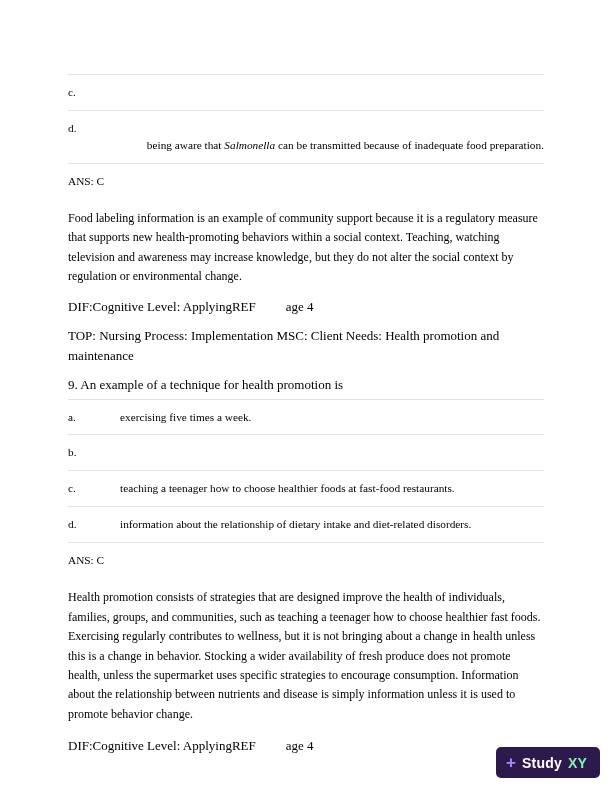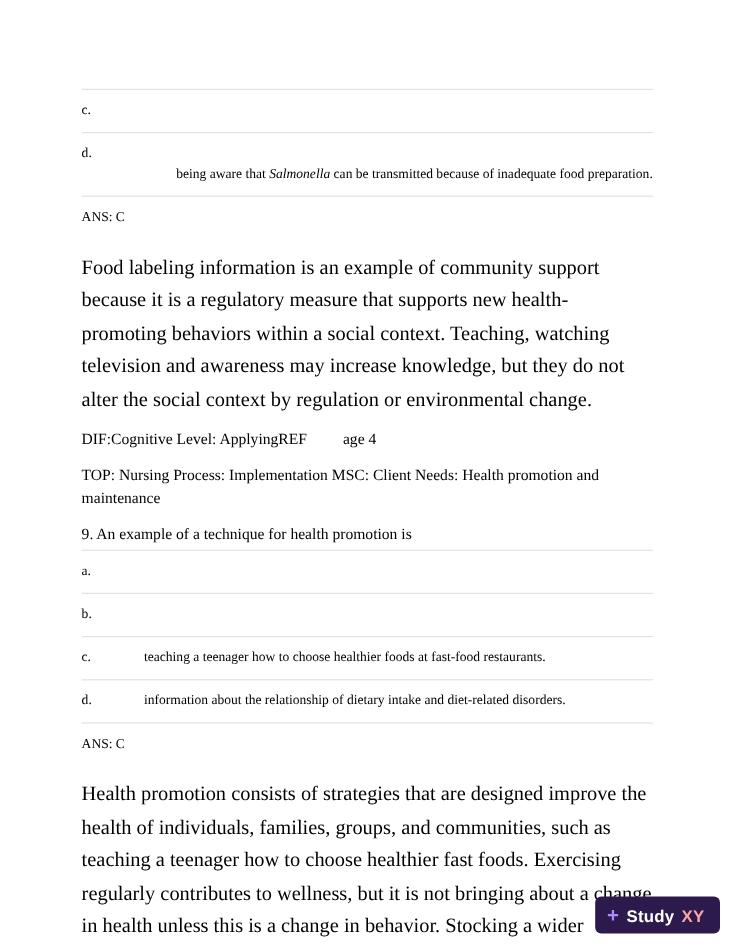--- a/index.html
+++ b/index.html
@@ -49,21 +49,21 @@
   .opt.stacked .letter {
     display: block;
     width: auto;
   }
   .opt.stacked .text {
     display: block;
     padding-left: 52px;
     text-align: right;
   }
   .para {
-    font-size: 17px;
+    font-size: 12px;
     line-height: 1.62;
     margin: 0;
     padding: 10px 0 4px 0;
   }
   .single {
     font-size: 13px;
     line-height: 1.5;
     padding: 8px 0 6px 0;
     margin: 0;
   }
@@ -93,21 +93,21 @@
     gap: 6px;
     letter-spacing: 0.2px;
   }
   .badge .plus {
     color: #a98bff;
     font-size: 17px;
     font-weight: bold;
     line-height: 1;
   }
   .badge .xy {
-    color: #fca5a5;
+    color: #86efac;
   }
 </style>
 </head>
 <body>
 
 <div class="page">
   <div class="content">
 
     <div class="row">
       <div class="opt">
@@ -136,20 +136,21 @@
       <span>TOP: Nursing Process: Implementation MSC: Client Needs: Health promotion and maintenance</span>
     </div>
 
     <div class="single tight">
       <span>9. An example of a technique for health promotion is</span>
     </div>
 
     <div class="row">
       <div class="opt">
         <span class="letter">a.</span>
+        <span class="text">exercising five times a week.</span>
       </div>
     </div>
 
     <div class="row">
       <div class="opt">
         <span class="letter">b.</span>
       </div>
     </div>
 
     <div class="row">

